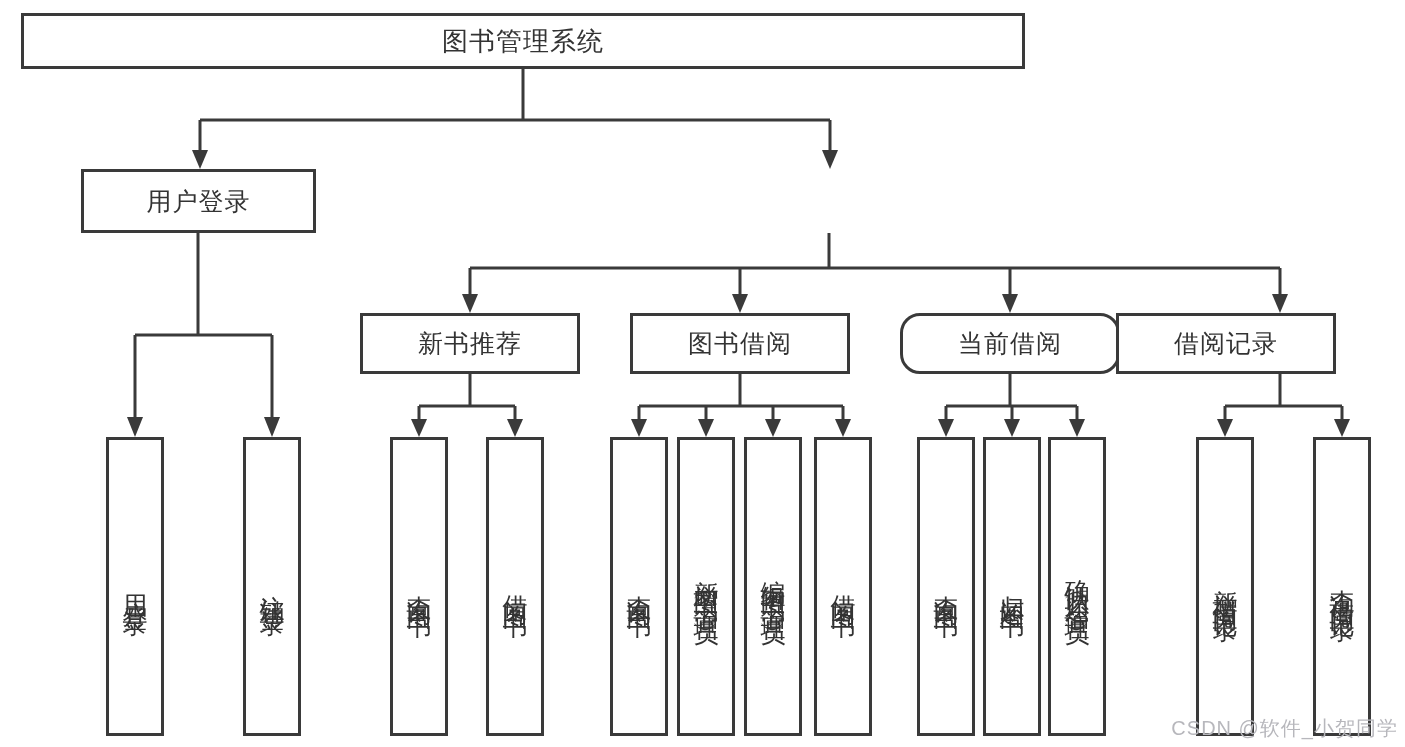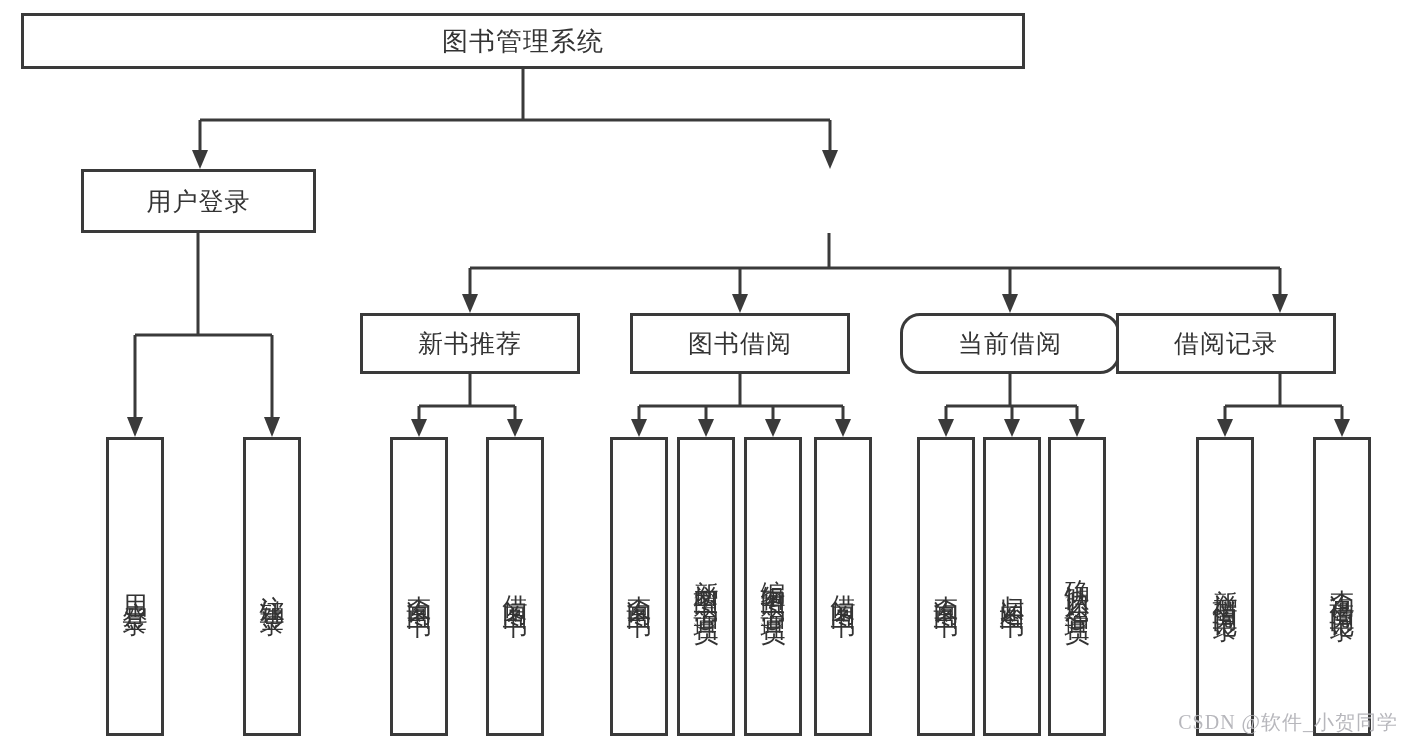--- a/index.html
+++ b/index.html
@@ -7,21 +7,20 @@
     padding: 0;
     background: #ffffff;
     font-family: "Liberation Sans", "DejaVu Sans", sans-serif;
   }
   .canvas {
     position: relative;
     width: 1405px;
     height: 747px;
     background: var(--bg-color, #ffffff);
     overflow: hidden;
-    font-family: Liberation Serif, serif;
   }
   .connectors {
     position: absolute;
     left: 0;
     top: 0;
     width: 1405px;
     height: 747px;
   }
   .ln {
     stroke: var(--line-color, #3a3a3a);
@@ -53,21 +52,21 @@
     text-orientation: mixed;
     font-size: 25px;
     letter-spacing: 6px;
     line-height: 1;
     white-space: nowrap;
   }
   .leaf { width: 58px; top: 437px; height: 299px; }
   .watermark {
     position: absolute;
     right: 7px;
-    bottom: 11px;
+    bottom: 5px;
     font-size: 20px;
     letter-spacing: 1px;
     color: var(--watermark-color, #b7b7bc);
     pointer-events: none;
     white-space: nowrap;
   }
 </style>
 </head>
 <body>
 

